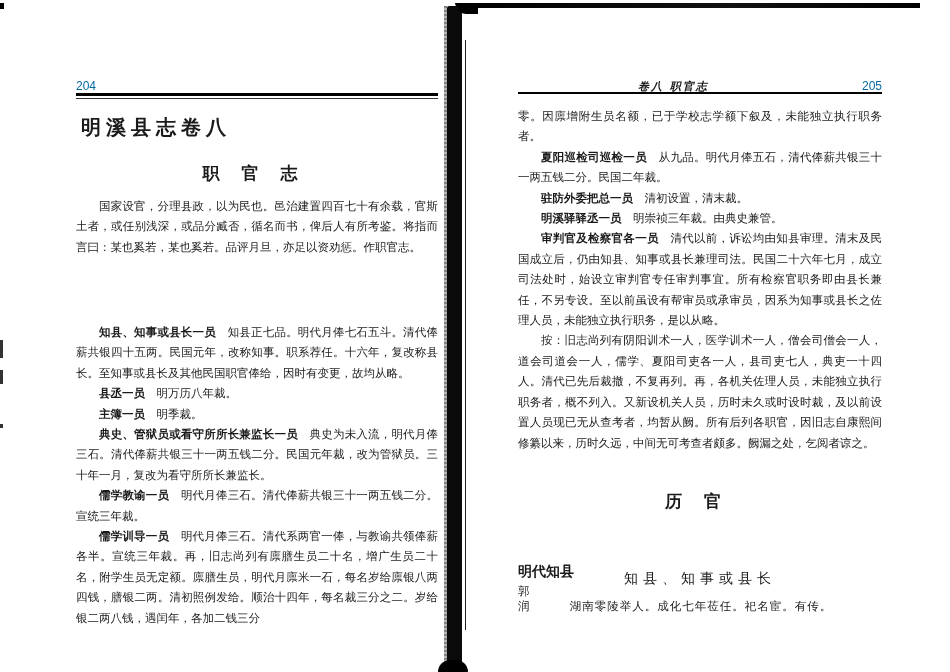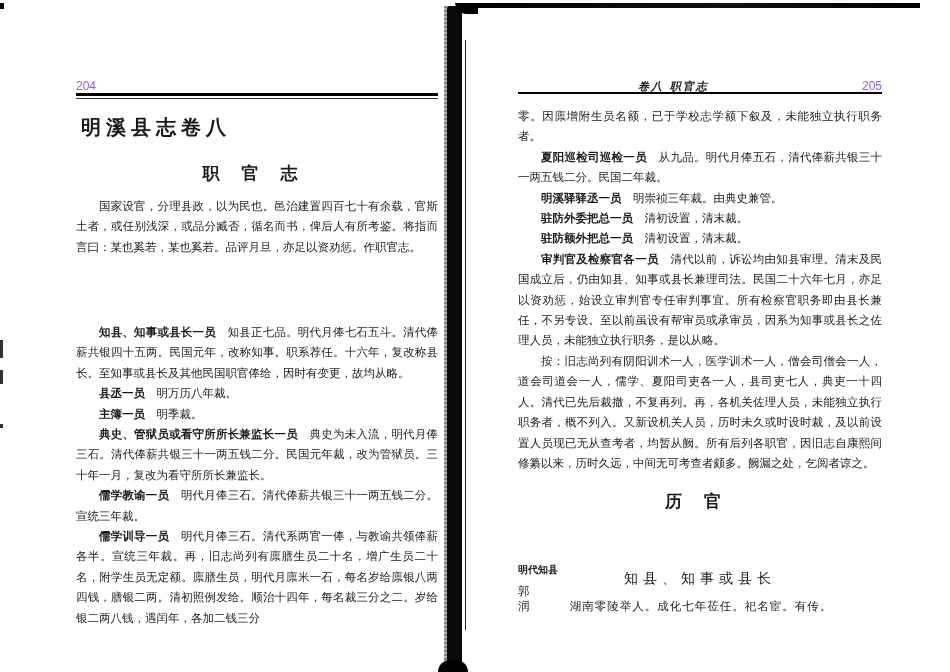--- a/index.html
+++ b/index.html
@@ -22,39 +22,39 @@
   .gutter-flare-top { position:absolute; left:458px; top:6px; width:20px; height:8px; background:#000; border-radius:0 0 0 14px; }
   .gutter-flare-bottom { position:absolute; left:438px; top:660px; width:30px; height:12px; background:#000; border-radius:12px 12px 0 0; }
   .left-margin-marks { position:absolute; left:0; top:340px; width:3px; }
   .left-margin-marks span { display:block; width:3px; background:#333; margin-bottom:12px; }
 
   .page { position: absolute; top: 0; height: 672px; }
   .page-left { left: 76px; width: 362px; }
   .page-right { left: 518px; width: 364px; }
 
   .header { position: absolute; top: 77px; left: 0; right: 0; height: 20px; }
-  .page-num { position: absolute; font-family: "Liberation Sans", sans-serif; font-size: 12px; top: 2px; color:#8b5cf6; }
+  .page-num { position: absolute; font-family: "Liberation Sans", sans-serif; font-size: 12px; top: 2px; color:#0369a1; }
   .page-left .page-num { left: 0; }
   .page-right .page-num { right: 0; }
   .running-head { position: absolute; left: 120px; top: 2px; font-size: 11px; font-weight: bold; letter-spacing: 2px; font-style: italic; }
   .rule-thick { position: absolute; top: 93px; left: 0; right: 0; height: 3px; background: #000; }
   .rule-thin { position: absolute; top: 98px; left: 0; right: 0; height: 1px; background: #333; }
   .page-right .rule-thick { top: 92px; height: 2px; }
 
   .vol-title { position: absolute; top: 114px; left: 5px; font-size: 20px; font-weight: bold; letter-spacing: 5px; }
   .section-title { position: absolute; left: 8px; right: 0; text-align: center; font-size: 17px; font-weight: bold; letter-spacing: 22px; }
   .sub-title { position: absolute; left: 0; right: 0; text-align: center; font-size: 14px; letter-spacing: 5px; margin-top: 36px; }
 
   .body-text { position: absolute; left: 0; right: 0; font-size: 11.5px; line-height: 20.4px; text-align: justify; }
   .body-text p { margin: 0; text-indent: 2em; }
   .body-text p.cont { text-indent: 0; }
   .body-text b { font-weight: bold; }
   .body-text .sp { display: inline-block; width: 1em; }
 
-  .list-head { position:absolute; left:0; font-size: 10px; font-weight: bold; }
+  .list-head { position:absolute; left:0; font-size: 14px; font-weight: bold; }
   .person { position:absolute; left:0; font-size: 11.5px; }
   .person .nm { display:inline-block; width: 48px; letter-spacing: 14px; }
   .person .ds { letter-spacing: 1px; }
 </style>
 </head>
 <body>
 
 <div class="spread">
   <div class="top-edge-left"></div>
   <div class="top-edge-right"></div>
@@ -97,24 +97,23 @@
   <div class="page page-right">
     <div class="header">
       <span class="running-head">卷八 职官志</span>
       <span class="page-num">205</span>
     </div>
     <div class="rule-thick"></div>
 
     <div class="body-text" style="top:106px">
       <p class="cont">零。因廪增附生员名额，已于学校志学额下叙及，未能独立执行职务者。</p>
       <p><b>夏阳巡检司巡检一员</b><span class="sp"></span><span>从九品。明代月俸五石，清代俸薪共银三十一两五钱二分。民国二年裁。</span></p>
+      <p><b>驻防外委把总一员</b><span class="sp"></span><span>清初设置，清末裁。</span></p>
       <p><b>明溪驿驿丞一员</b><span class="sp"></span><span>明崇祯三年裁。由典史兼管。</span></p>
-      <p><b>驻防外委把总一员</b><span class="sp"></span><span>清初设置，清末裁。</span></p>
-      <p><b>驻防额外把总一员</b><span class="sp"></span><span>清初设置，清末裁。</span></p>
-      <p><b>审判官及检察官各一员</b><span class="sp"></span><span>清代以前，诉讼均由知县审理。清末及民国成立后，仍由知县、知事或县长兼理司法。民国二十六年七月，亦足以资劝惩，始设立审判官专任审判事宜。所有检察官职务即由县长兼任，不另专设。至以前虽设有帮审员或承审员，因系为知事或县长之佐理人员，未能独立执行职务，是以从略。</span></p>
+      <p><b>审判官及检察官各一员</b><span class="sp"></span><span>清代以前，诉讼均由知县审理。清末及民国成立后，仍由知县、知事或县长兼理司法。民国二十六年七月，成立司法处时，始设立审判官专任审判事宜。所有检察官职务即由县长兼任，不另专设。至以前虽设有帮审员或承审员，因系为知事或县长之佐理人员，未能独立执行职务，是以从略。</span></p>
       <p>按：旧志尚列有阴阳训术一人，医学训术一人，僧会司僧会一人，道会司道会一人，儒学、夏阳司吏各一人，县司吏七人，典吏一十四人。清代已先后裁撤，不复再列。再，各机关佐理人员，未能独立执行职务者，概不列入。又新设机关人员，历时未久或时设时裁，及以前设置人员现已无从查考者，均暂从阙。所有后列各职官，因旧志自康熙间修纂以来，历时久远，中间无可考查者颇多。阙漏之处，乞阅者谅之。</p>
     </div>
 
     <div class="section-title" style="top:490px">历官</div>
     <div class="sub-title" style="top:534px">知县、知事或县长</div>
 
     <div class="list-head" style="top:563px">明代知县</div>
     <div class="person" style="top:584px">
       <span class="nm">郭润</span>
       <span class="ds">湖南零陵举人。成化七年莅任。祀名宦。有传。</span>

